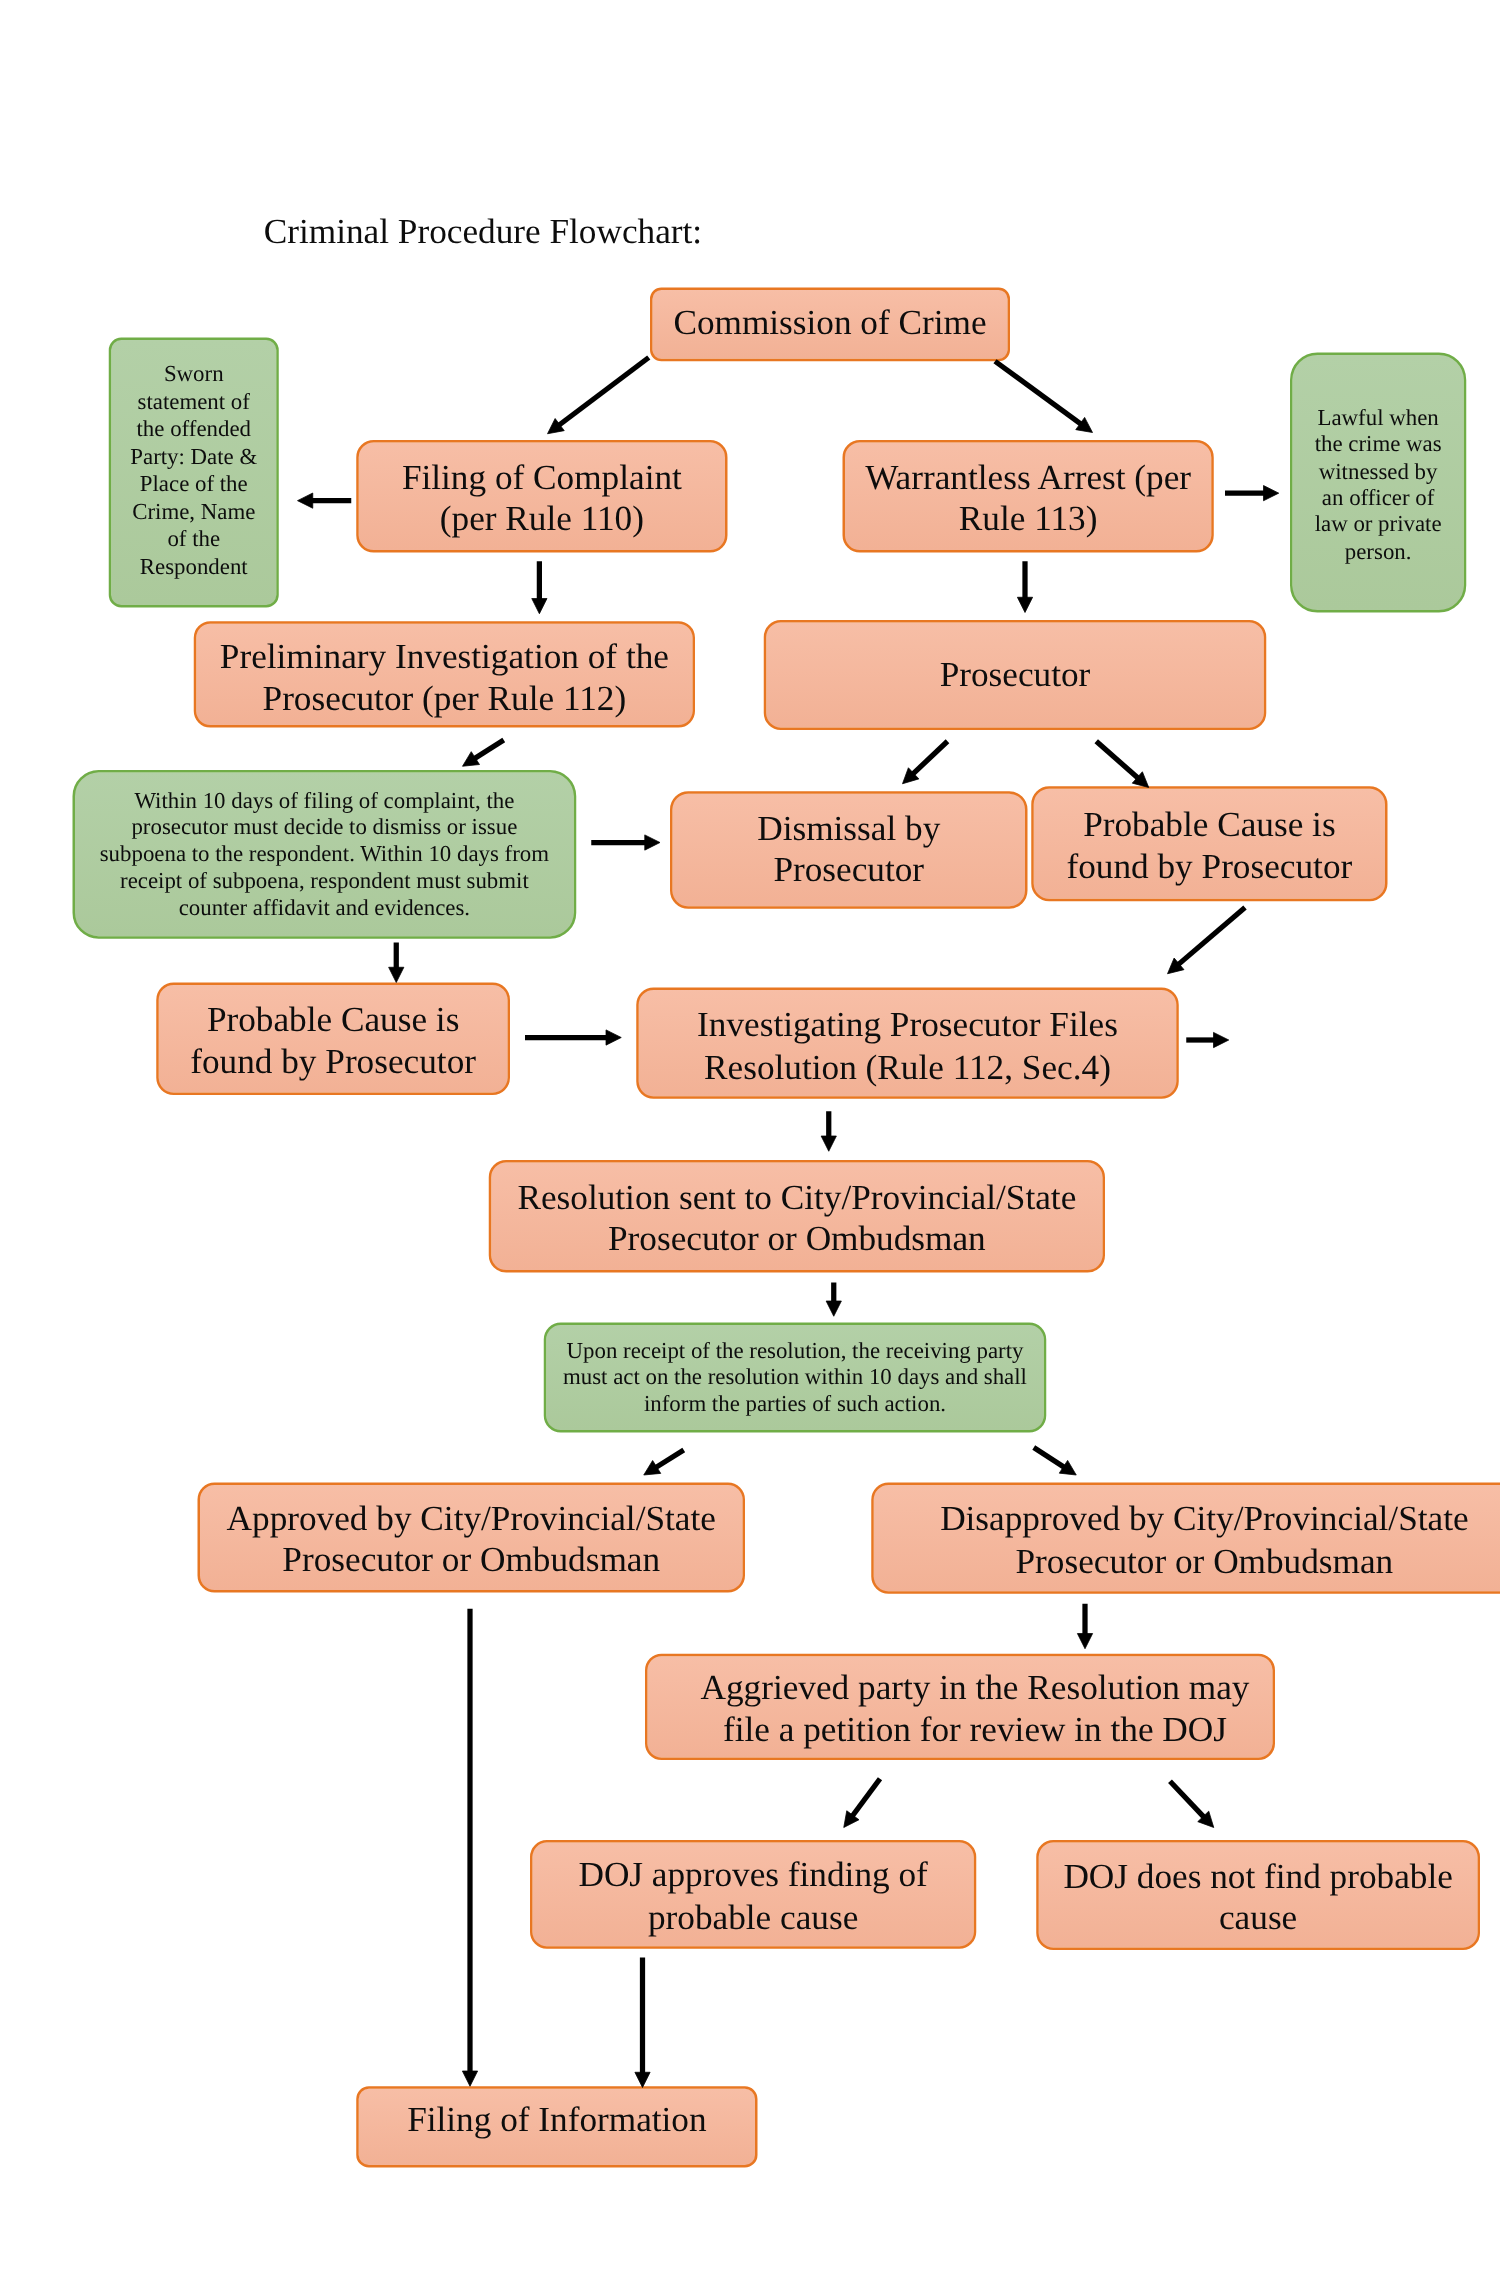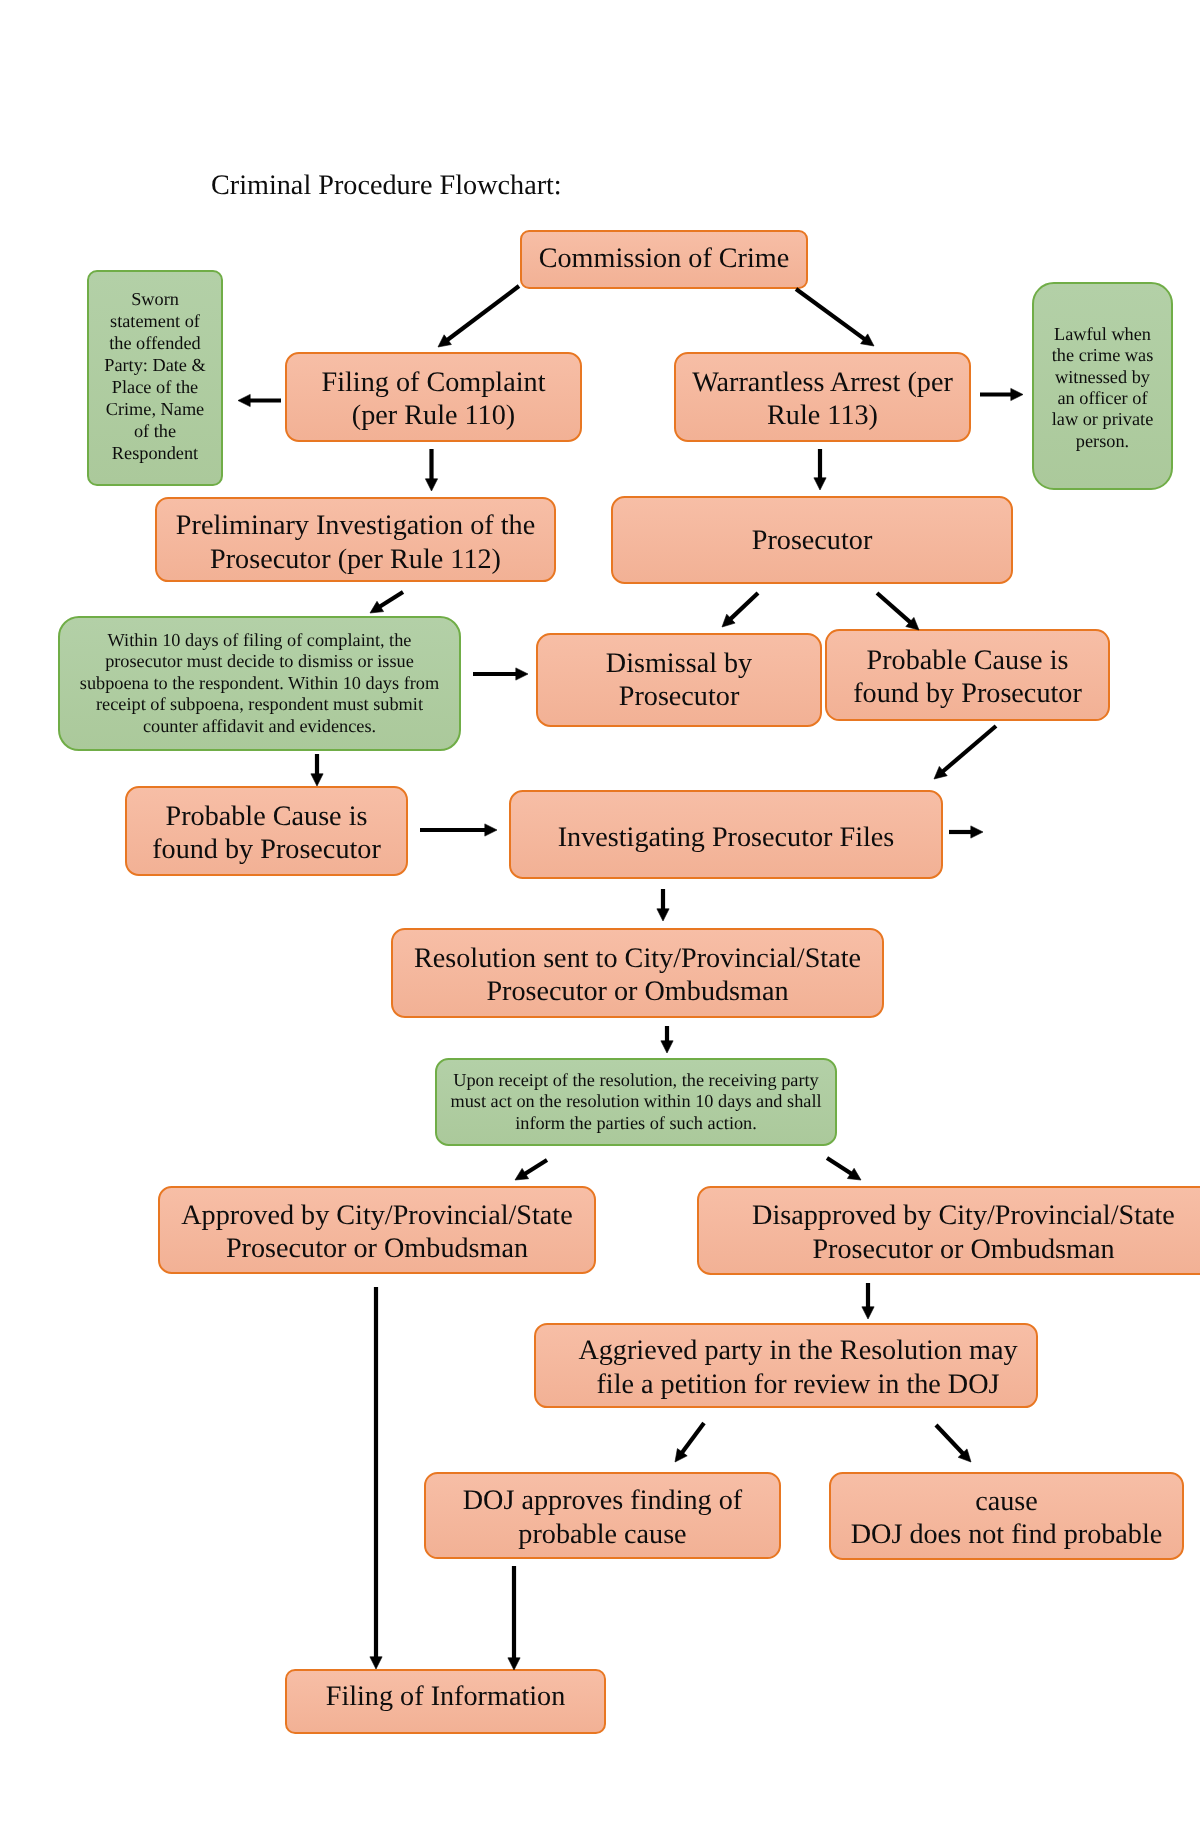--- a/index.html
+++ b/index.html
@@ -265,20 +265,21 @@
   <div class="node orange big" style="left:125px;top:786px;width:283px;height:90px;border-radius:13.9px;">
     <span class="lbl nudge2">
         <span class="ln">Probable Cause is</span>
         <span class="ln">found by Prosecutor</span>
       </span>
   </div>
 
   <div class="node orange big" style="left:509px;top:790px;width:434px;height:89px;border-radius:13.8px;">
     <span class="lbl nudge3">
         <span class="ln">Investigating Prosecutor Files</span>
+        <span class="ln">Resolution (Rule 112, Sec.4)</span>
       </span>
   </div>
 
 
   <div class="node orange big" style="left:391px;top:928px;width:493px;height:90px;border-radius:13.9px;">
     <span class="lbl nudge2">
         <span class="ln">Resolution sent to City/Provincial/State</span>
         <span class="ln">Prosecutor or Ombudsman</span>
       </span>
   </div>
@@ -298,38 +299,38 @@
       </span>
   </div>
 
   <div class="node orange big" style="left:697px;top:1186px;width:533px;height:89px;border-radius:13.8px;">
     <span class="lbl nudge2">
         <span class="ln">Disapproved by City/Provincial/State</span>
         <span class="ln">Prosecutor or Ombudsman</span>
       </span>
   </div>
 
-  <div class="node orange big" style="left:534px;top:1323px;width:504px;height:85px;border-radius:13.2px;">
+  <div class="node orange big" style="left:516px;top:1323px;width:504px;height:85px;border-radius:13.2px;">
     <span class="lbl nudge2 shiftR">
         <span class="ln">Aggrieved party in the Resolution may</span>
         <span class="ln">file a petition for review in the DOJ</span>
       </span>
   </div>
 
   <div class="node orange big" style="left:424px;top:1472px;width:357px;height:87px;border-radius:13.5px;">
     <span class="lbl nudge2">
         <span class="ln">DOJ approves finding of</span>
         <span class="ln">probable cause</span>
       </span>
   </div>
 
   <div class="node orange big" style="left:829px;top:1472px;width:355px;height:88px;border-radius:13.6px;">
     <span class="lbl nudge2">
+        <span class="ln">DOJ does not find probable</span>
         <span class="ln">cause</span>
-        <span class="ln">DOJ does not find probable</span>
       </span>
   </div>
 
   <div class="node orange big" style="left:285px;top:1669px;width:321px;height:65px;border-radius:10.1px;">
     <span class="lbl nudgeM5">
         <span class="ln">Filing of Information</span>
       </span>
   </div>
 
 </div>

